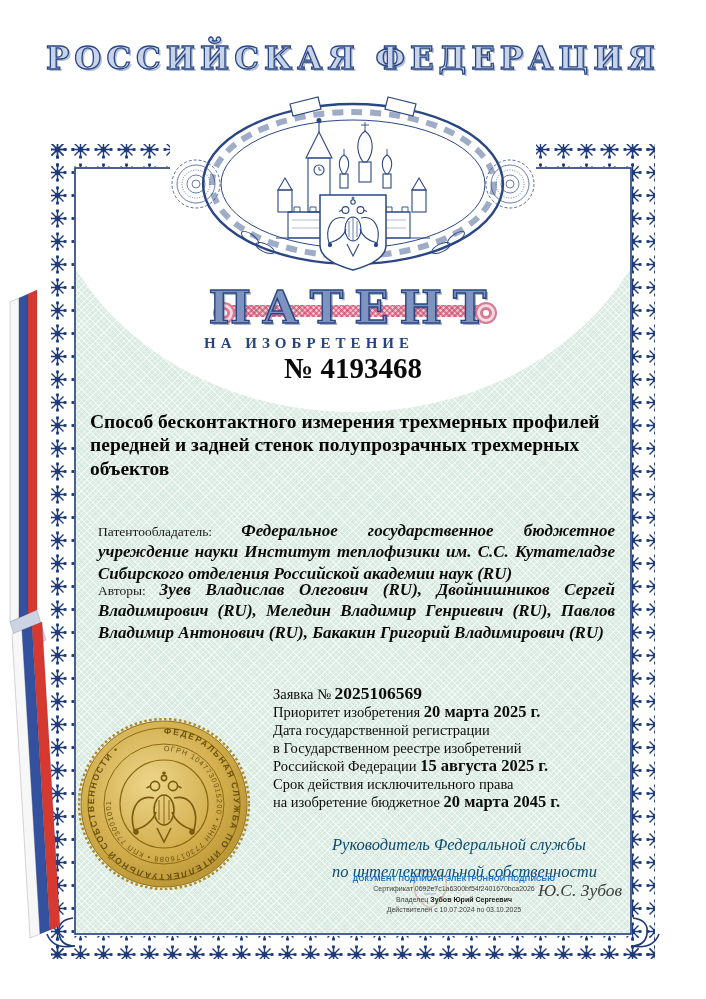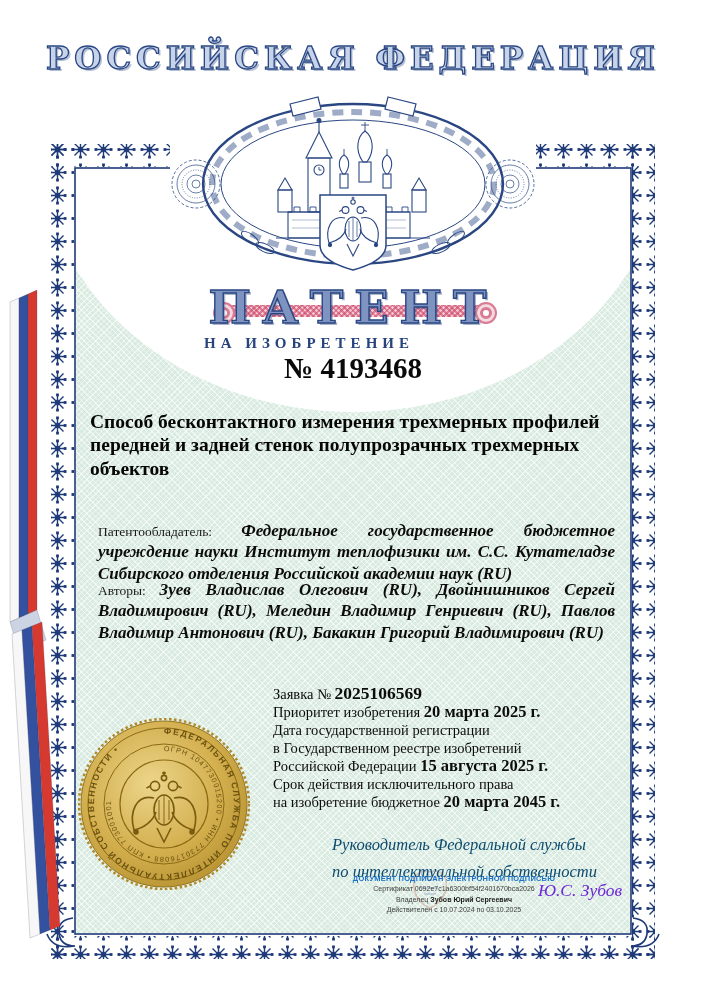--- a/index.html
+++ b/index.html
@@ -63,21 +63,21 @@
   .head-title{left:332px;top:831px;width:300px;z-index:3;
     font-style:italic;font-size:16.5px;line-height:1.65;color:#0c4a6e;}
 
   .stamp{left:338px;top:873px;width:232px;z-index:3;text-align:center;
     font-family:"Liberation Sans", sans-serif;line-height:1.5;}
   .stamp .s1{font-size:7.5px;font-weight:bold;color:#1b72c6;letter-spacing:.2px;}
   .stamp .s2{font-size:7px;color:#3d3d3d;}
   .stamp .s2 b{color:#1c1c1c;}
   .stamp-wm{left:400px;top:858px;z-index:2;opacity:.35;}
   .signer{left:520px;top:880px;width:120px;z-index:3;text-align:center;
-    font-style:italic;font-size:17.5px;color:#6d28d9;}
+    font-style:italic;font-size:17.5px;color:#404040;}
 </style>
 </head>
 <body>
 
 <div class="page">
 
   <div class="abs panel">
     <div class="dome"></div>
   </div>
 

